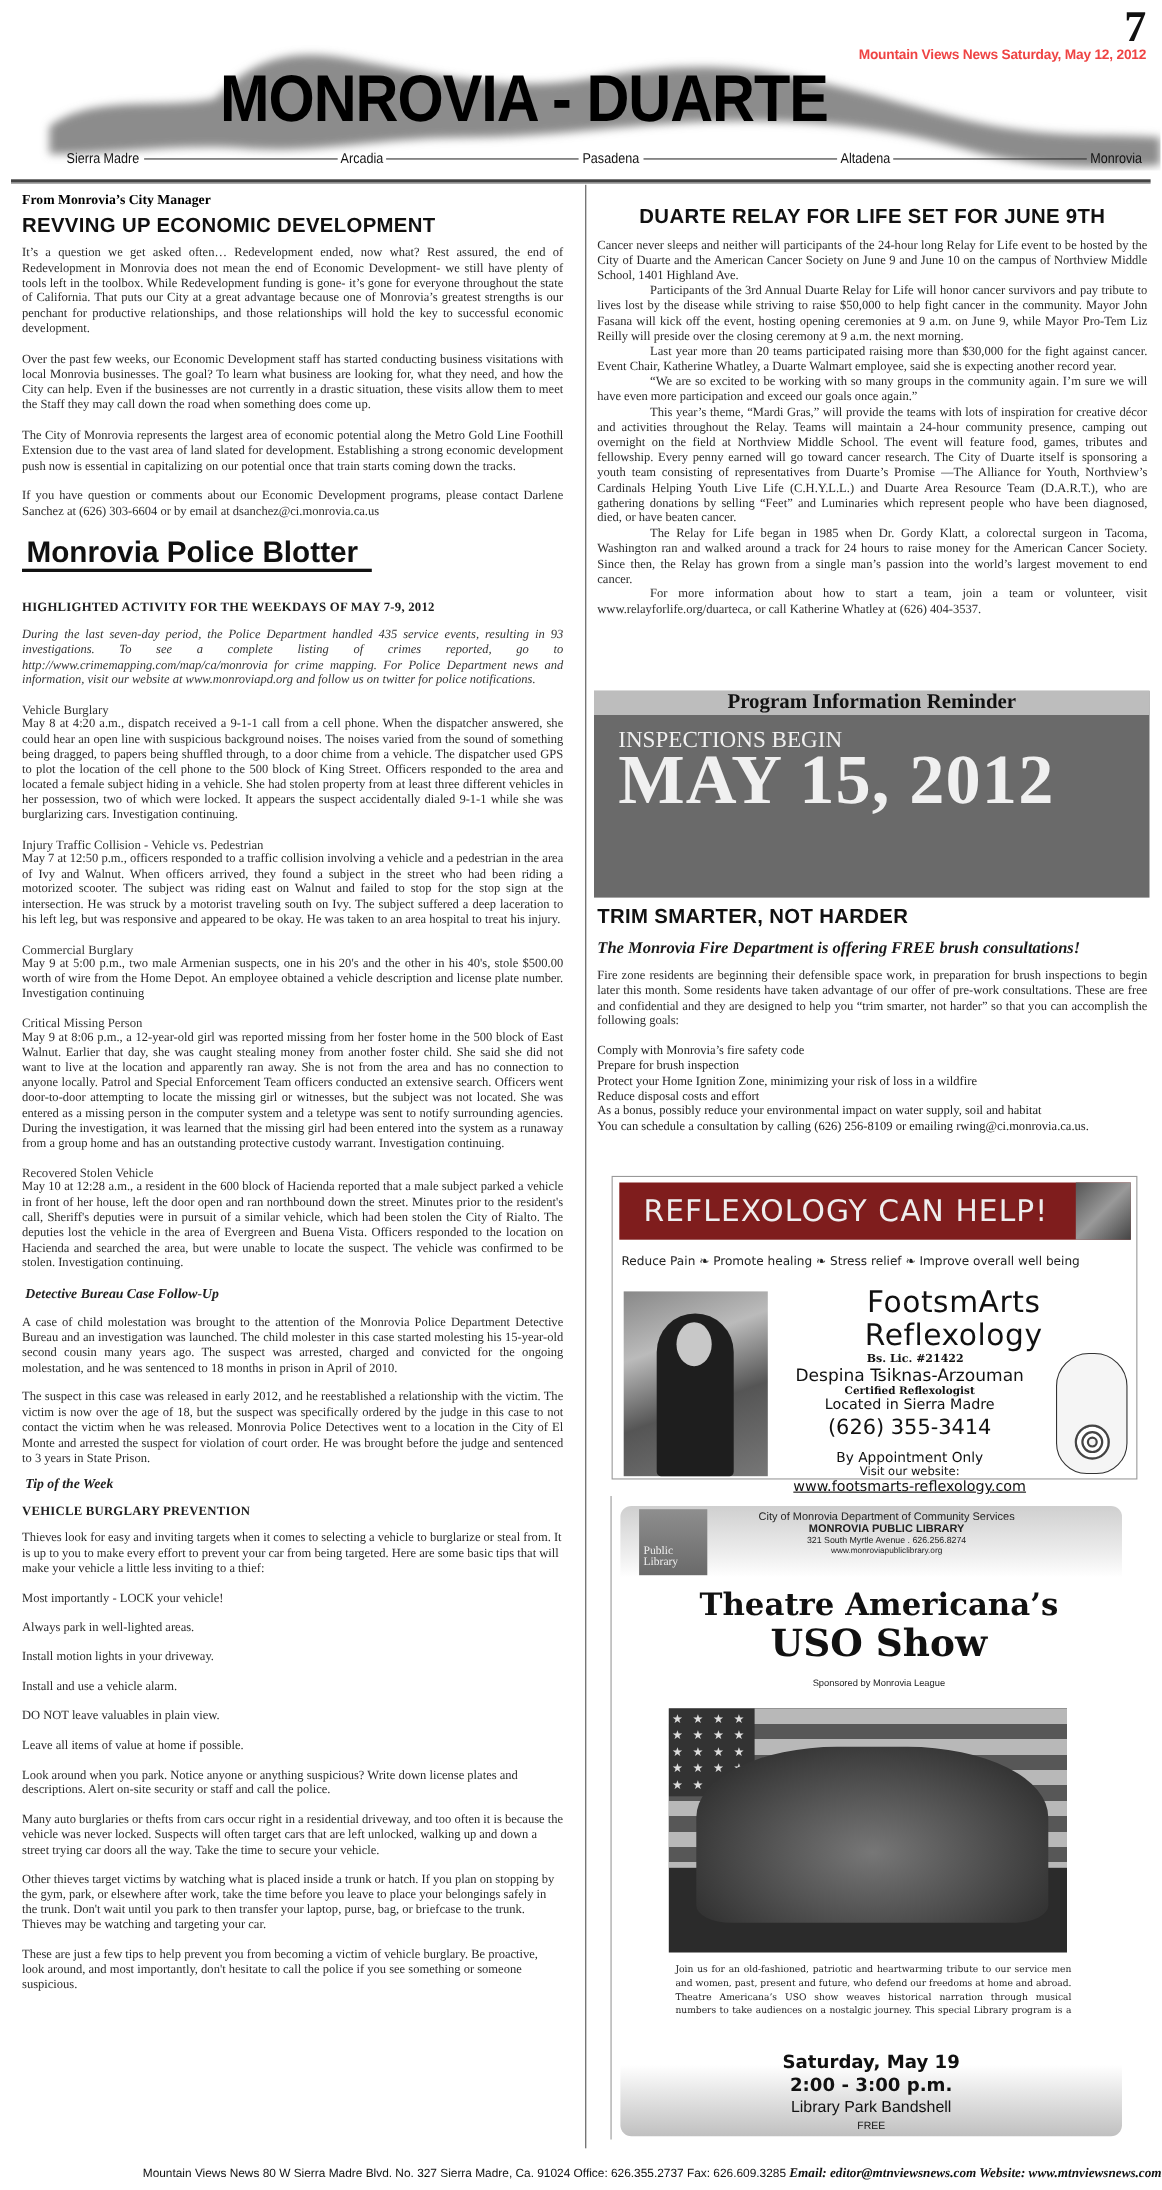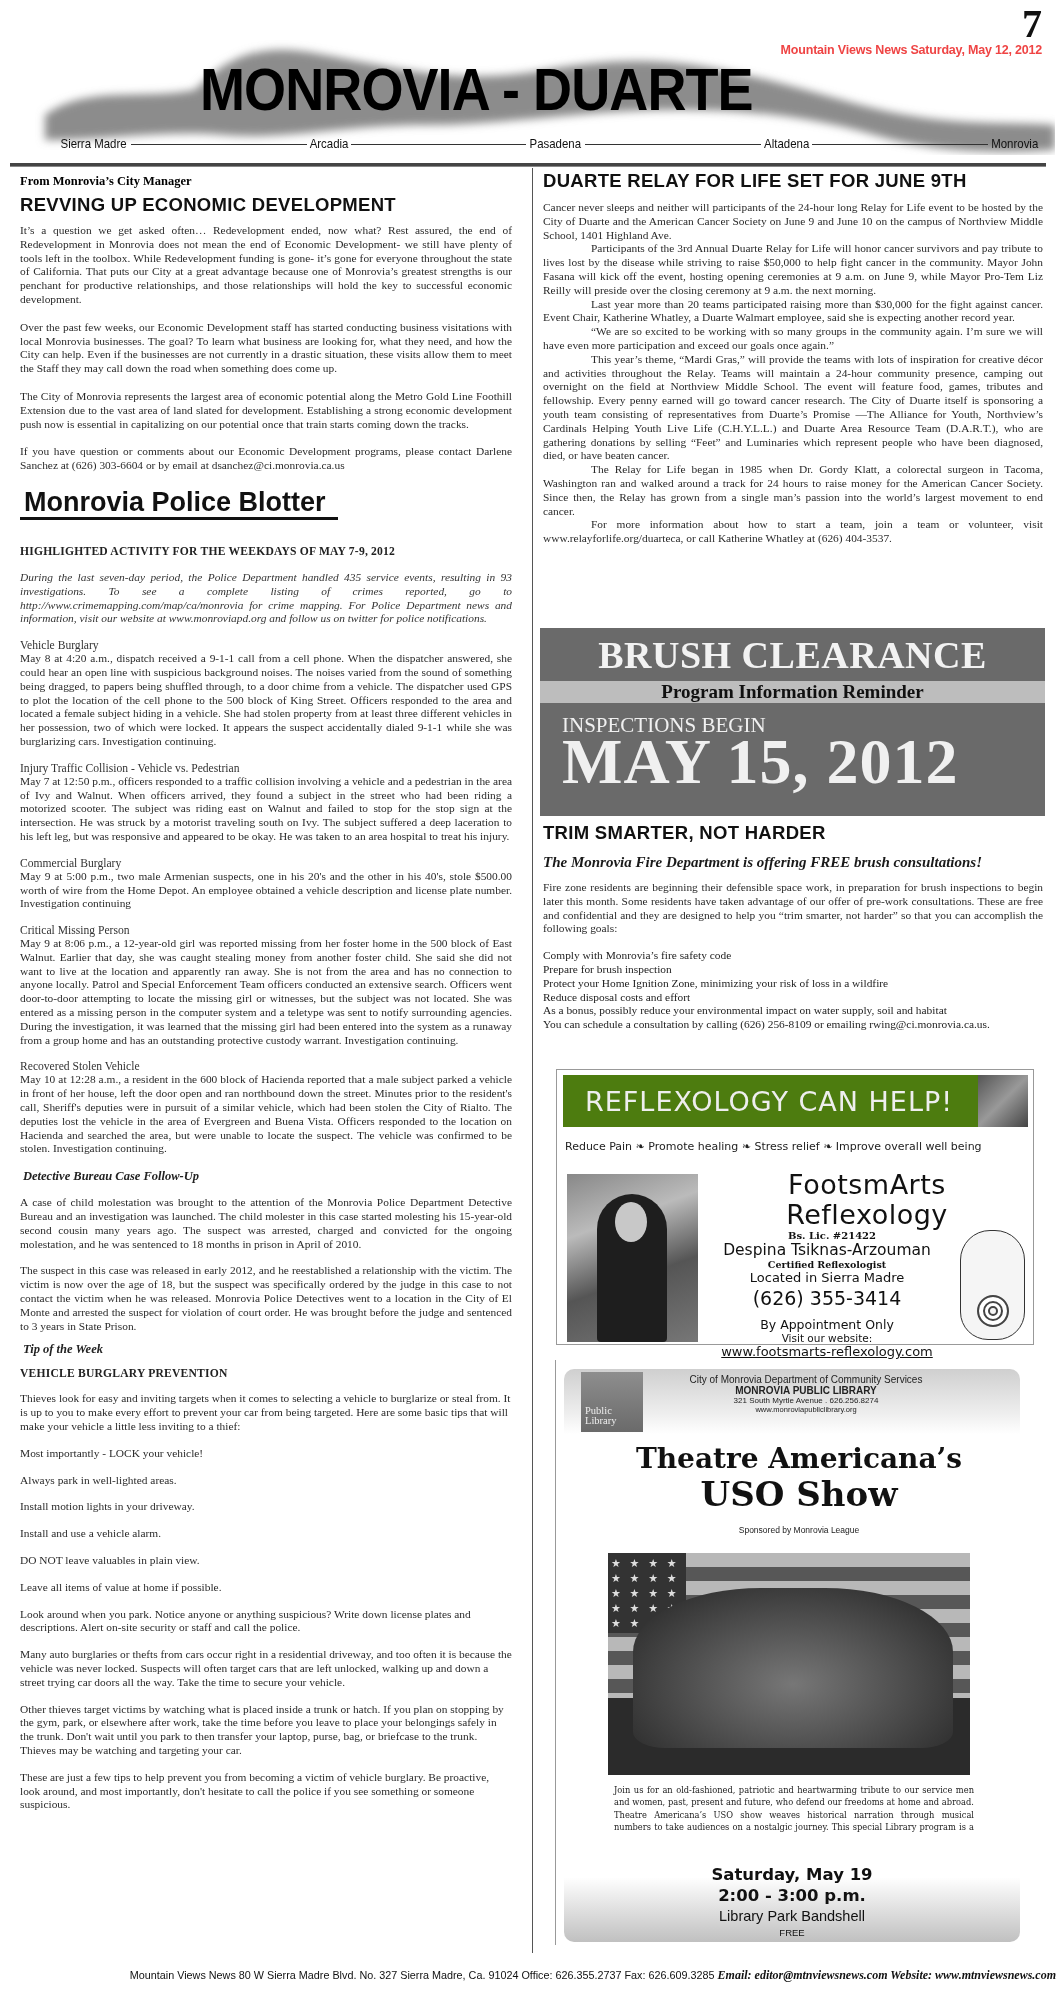--- a/index.html
+++ b/index.html
@@ -37,21 +37,21 @@
   
   .brush { position: absolute; left: 540px; top: 628px; width: 505px; height: 188px; background: #6a6a6a; }
   .brush .b1 { height: 53px; display: flex; align-items: center; justify-content: center; font-family: "Liberation Serif", serif; font-weight: bold; font-size: 38px; color: #f2f2f2; letter-spacing: 0.5px; }
   .brush .b2 { height: 22px; background: #bdbdbd; display: flex; align-items: center; justify-content: center; font-family: "Liberation Serif", serif; font-weight: bold; font-size: 19px; color: #111; }
   .brush .b3 { padding-left: 22px; color: #f0f0f0; font-family: "Liberation Serif", serif; }
   .brush .b3 .insp { font-size: 21px; padding-top: 12px; line-height: 20px; }
   .brush .b3 .date { font-size: 64px; font-weight: bold; line-height: 62px; margin-top: -4px; letter-spacing: 1px; }
 
   
   .reflex { position: absolute; left: 556px; top: 1069px; width: 478px; height: 276px; border: 1px solid #999; background: #fff; }
-  .reflex .bar { position: absolute; left: 6px; top: 5px; width: 465px; height: 52px; background: #4d7c0f; color: #eee; font-family: "DejaVu Sans", sans-serif; font-size: 27px; letter-spacing: 1px; display: flex; align-items: center; padding-left: 22px; }
+  .reflex .bar { position: absolute; left: 6px; top: 5px; width: 465px; height: 52px; background: #7f1d1d; color: #eee; font-family: "DejaVu Sans", sans-serif; font-size: 27px; letter-spacing: 1px; display: flex; align-items: center; padding-left: 22px; }
   .reflex .hands { position: absolute; right: 0; top: 0; width: 50px; height: 52px; background: linear-gradient(135deg, #555, #999 50%, #444); }
   .reflex .benefits { position: absolute; left: 8px; top: 70px; width: 460px; font-family: "DejaVu Sans", sans-serif; font-size: 11px; color: #222; white-space: nowrap; }
   .reflex .photo { position: absolute; left: 10px; top: 104px; width: 131px; height: 168px; background: linear-gradient(160deg, #888 0%, #bbb 30%, #555 60%, #777 100%); }
   .reflex .photo .figure { position: absolute; left: 30px; top: 20px; width: 70px; height: 148px; background: #1e1e1e; border-radius: 35px 35px 4px 4px; }
   .reflex .photo .face { position: absolute; left: 48px; top: 28px; width: 32px; height: 40px; background: #c8c8c8; border-radius: 50%; }
   .reflex .info { position: absolute; left: 150px; top: 100px; width: 320px; text-align: center; font-family: "DejaVu Sans", sans-serif; color: #111; }
   .reflex .info .name { font-size: 27px; line-height: 30px; letter-spacing: 0.5px; }
   .reflex .info .lic { font-family: "DejaVu Serif", serif; font-weight: bold; font-size: 10px; margin-left: -70px; }
   .reflex .info .owner { font-size: 15.5px; margin-left: -80px; }
   .reflex .info .cert { font-family: "DejaVu Serif", serif; font-weight: bold; font-size: 9.5px; margin-left: -80px; }
@@ -169,33 +169,32 @@
     <p class="body" style="margin-top:13px;">Leave all items of value at home if possible.</p>
     <p class="body" style="margin-top:13px;text-align:left;">Look around when you park. Notice anyone or anything suspicious? Write down license plates and descriptions. Alert on-site security or staff and call the police.</p>
     <p class="body" style="margin-top:13px;text-align:left;">Many auto burglaries or thefts from cars occur right in a residential driveway, and too often it is because the vehicle was never locked. Suspects will often target cars that are left unlocked, walking up and down a street trying car doors all the way. Take the time to secure your vehicle.</p>
     <p class="body" style="margin-top:13px;text-align:left;">Other thieves target victims by watching what is placed inside a trunk or hatch. If you plan on stopping by the gym, park, or elsewhere after work, take the time before you leave to place your belongings safely in the trunk. Don't wait until you park to then transfer your laptop, purse, bag, or briefcase to the trunk. Thieves may be watching and targeting your car.</p>
     <p class="body" style="margin-top:13px;text-align:left;">These are just a few tips to help prevent you from becoming a victim of vehicle burglary. Be proactive, look around, and most importantly, don't hesitate to call the police if you see something or someone suspicious.</p>
   </section>
 </div>
 
 <div class="col col-right">
   <article>
-    <h2 class="sans-head" style="margin-bottom:9px;">DUARTE RELAY FOR LIFE SET FOR JUNE 9TH</h2>
+    <h2 class="sans-head" style="margin-top:16px;margin-bottom:9px;text-align:center;">DUARTE RELAY FOR LIFE SET FOR JUNE 9TH</h2>
     <p class="body"> Cancer never sleeps and neither will participants of the 24-hour long Relay for Life event to be hosted by the City of Duarte and the American Cancer Society on June 9 and June 10 on the campus of Northview Middle School, 1401 Highland Ave.</p>
     <p class="body indent">Participants of the 3rd Annual Duarte Relay for Life will honor cancer survivors and pay tribute to lives lost by the disease while striving to raise $50,000 to help fight cancer in the community.  Mayor John Fasana will kick off the event, hosting opening ceremonies at 9 a.m. on June 9, while Mayor Pro-Tem Liz Reilly will preside over the closing ceremony at 9 a.m. the next morning.</p>
     <p class="body indent">Last year more than 20 teams participated raising more than $30,000 for the fight against cancer. Event Chair, Katherine Whatley, a Duarte Walmart employee, said she is expecting another record year.</p>
     <p class="body indent">“We are so excited to be working with so many groups in the community again. I’m sure we will have even more participation and exceed our goals once again.”</p>
     <p class="body indent">This year’s theme, “Mardi Gras,” will provide the teams with lots of inspiration for creative décor and activities throughout the Relay.  Teams will maintain a 24-hour community presence, camping out overnight on the field at Northview Middle School. The event will feature food, games, tributes and fellowship. Every penny earned will go toward cancer research.  The City of Duarte itself is sponsoring a youth team consisting of representatives from Duarte’s Promise —The Alliance for Youth, Northview’s Cardinals Helping Youth Live Life (C.H.Y.L.L.) and Duarte Area Resource Team (D.A.R.T.), who are gathering donations by selling “Feet” and Luminaries which represent people who have been diagnosed, died, or have beaten cancer.</p>
     <p class="body indent">The Relay for Life began in 1985 when Dr. Gordy Klatt, a colorectal surgeon in Tacoma, Washington ran and walked around a track for 24 hours to raise money for the American Cancer Society. Since then, the Relay has grown from a single man’s passion into the world’s largest movement to end cancer.</p>
     <p class="body indent">For more information about how to start a team, join a team or volunteer, visit www.relayforlife.org/duarteca, or call Katherine Whatley at (626) 404-3537.</p>
   </article>
 </div>
 
 <div class="brush">
-  <div class="b1">BRUSH CLEARANCE</div>
   <div class="b2">Program Information Reminder</div>
   <div class="b3">
     <div class="insp">INSPECTIONS BEGIN</div>
     <div class="date">MAY 15, 2012</div>
   </div>
 </div>
 
 <article style="position:absolute;left:543px;top:822px;width:500px;">
   <h2 class="sans-head">TRIM SMARTER, NOT HARDER</h2>
   <div style="font-style:italic;font-weight:bold;font-size:15px;margin-top:10px;color:#1a1a1a;">The Monrovia Fire Department is offering FREE brush consultations!</div>

